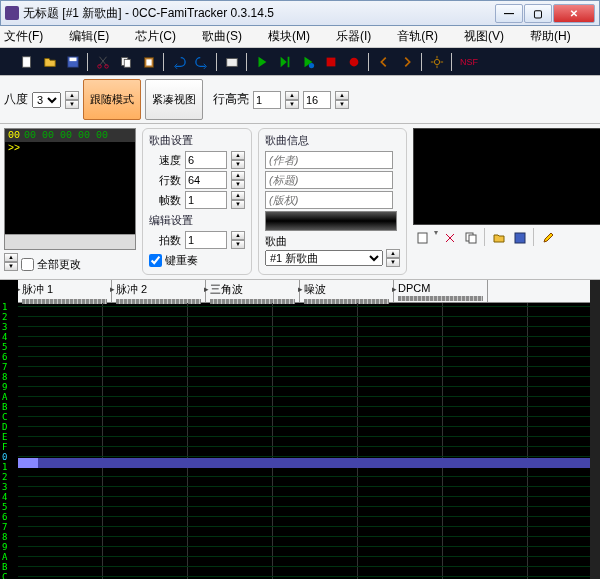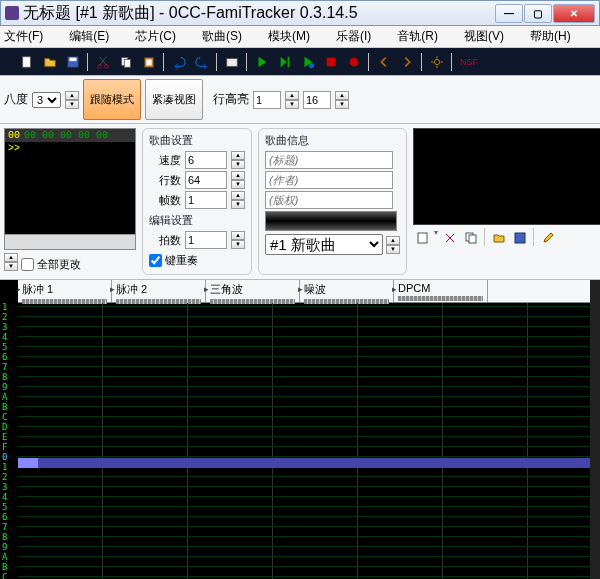--- a/index.html
+++ b/index.html
@@ -1,18 +1,18 @@
 <!DOCTYPE html>
 <html><head>
 <meta charset="utf-8">
 <style>
 body{margin:0;font-family:"Microsoft YaHei",SimSun,Tahoma,sans-serif;font-size:11px;background:#fff;color:#000;width:600px;height:579px;overflow:hidden}
 .titlebar{background:linear-gradient(#f0f4fa,#dde5f3);border:1px solid #7a96b8;display:flex;align-items:center;padding:2px 4px;height:20px}
 .appicon{width:14px;height:14px;background:#5a3c8a;border-radius:2px;margin-right:4px}
-.title{flex:1;font-size:16px;color:#000}
+.title{flex:1;font-size:12px;color:#000}
 .winbtns{display:flex;gap:1px}
 .winbtn{width:26px;height:17px;border:1px solid #9aaccb;border-radius:2px;display:flex;align-items:center;justify-content:center;font-size:10px;font-weight:bold;background:linear-gradient(#f8fbff,#d9e4f4)}
 .winbtn.close{background:linear-gradient(#f08080,#d32f2f);color:#fff;width:40px}
 .menubar{background:#f5f5f5;border-bottom:1px solid #ccc;padding:2px 4px;display:flex;gap:26px;font-size:12px}
 .menubar span{cursor:default}
 .toolbar{background:#0f172a;border-bottom:1px solid #bbb;padding:3px 16px;display:flex;align-items:center;gap:2px}
 .tbtn{width:19px;height:19px;border:1px solid transparent;border-radius:2px;display:flex;align-items:center;justify-content:center}
 .tbtn svg{width:14px;height:14px}
 .tsep{width:1px;height:18px;background:#c0c0c0;margin:0 2px}
 .toolbar2{background:#f5f6f7;border-bottom:1px solid #bbb;padding:3px 4px;display:flex;align-items:center;gap:4px;font-size:12px}
@@ -29,21 +29,21 @@
 .group .gt{font-size:11px;color:#223;margin-bottom:3px}
 .grow{display:flex;align-items:center;gap:4px;margin-bottom:2px;font-size:11px}
 .grow label{width:32px;text-align:right}
 .ninput{width:36px;height:16px;border:1px solid #999;background:#fff;font-size:11px;padding:0 2px}
 .spin{width:14px;height:18px;display:flex;flex-direction:column}
 .spin div{flex:1;background:linear-gradient(#fff,#ddd);border:1px solid #999;font-size:6px;text-align:center;line-height:7px}
 .txtin{border:1px solid #999;background:#fff;height:16px;width:120px;font-size:11px;color:#999;font-style:italic;padding:0 3px}
 .instpane{border:1px solid #444;background:#000;width:200px;height:95px}
 .wavedisp{background:linear-gradient(#555,#000,#555);border:1px solid #888;height:18px;width:130px;margin-bottom:3px}
 .songsel{display:flex;gap:3px;align-items:center}
-.songsel select{width:118px;font-size:15px}
+.songsel select{width:118px;font-size:11px}
 .insttool{display:flex;gap:2px;margin-top:3px}
 .insttool .tbtn{width:17px;height:17px}
 .lower{display:flex;height:335px;background:#f5f6f7}
 .rowlabels{width:18px;background:#000;color:#0f0;font-family:Consolas,monospace;font-size:9px;line-height:10px;overflow:hidden;padding-top:22px}
 .rowlabels div{padding-left:2px}
 .rowlabels .s3{color:#3cf}
 .patarea{flex:1;background:#000;position:relative;overflow:hidden}
 .chheads{display:flex;background:#f5f6f7;border-bottom:1px solid #888;height:22px}
 .chhead{border-right:1px solid #999;padding:2px 4px;font-size:11px;width:85px;position:relative}
 .chhead .vol{height:5px;background:repeating-linear-gradient(90deg,#888 0 3px,#ccc 3px 4px);margin-top:2px}
@@ -269,29 +269,30 @@
       </div>
     <label class="chk">
         <input type="checkbox" checked="" style="">
         <span>键重奏</span>
       </label>
   </div>
 
   <div class="group" style="width:140px">
     <div class="gt">歌曲信息</div>
     <div class="grow">
+        <input class="txtin" placeholder="(作者)" style="">
+      </div>
+    <div class="grow">
         <input class="txtin" placeholder="(标题)" style="">
       </div>
     <div class="grow">
-        <input class="txtin" placeholder="(作者)" style="">
-      </div>
-    <div class="grow">
         <input class="txtin" placeholder="(版权)" style="">
       </div>
     <div class="wavedisp"></div>
+    <div style="font-size:11px">歌曲</div>
     <div class="songsel">
       <select><option>#1 新歌曲</option></select>
       <div class="spin">
           <div>▲</div>
           <div>▼</div>
         </div>
     </div>
   </div>
 
   <div style="flex:1">

